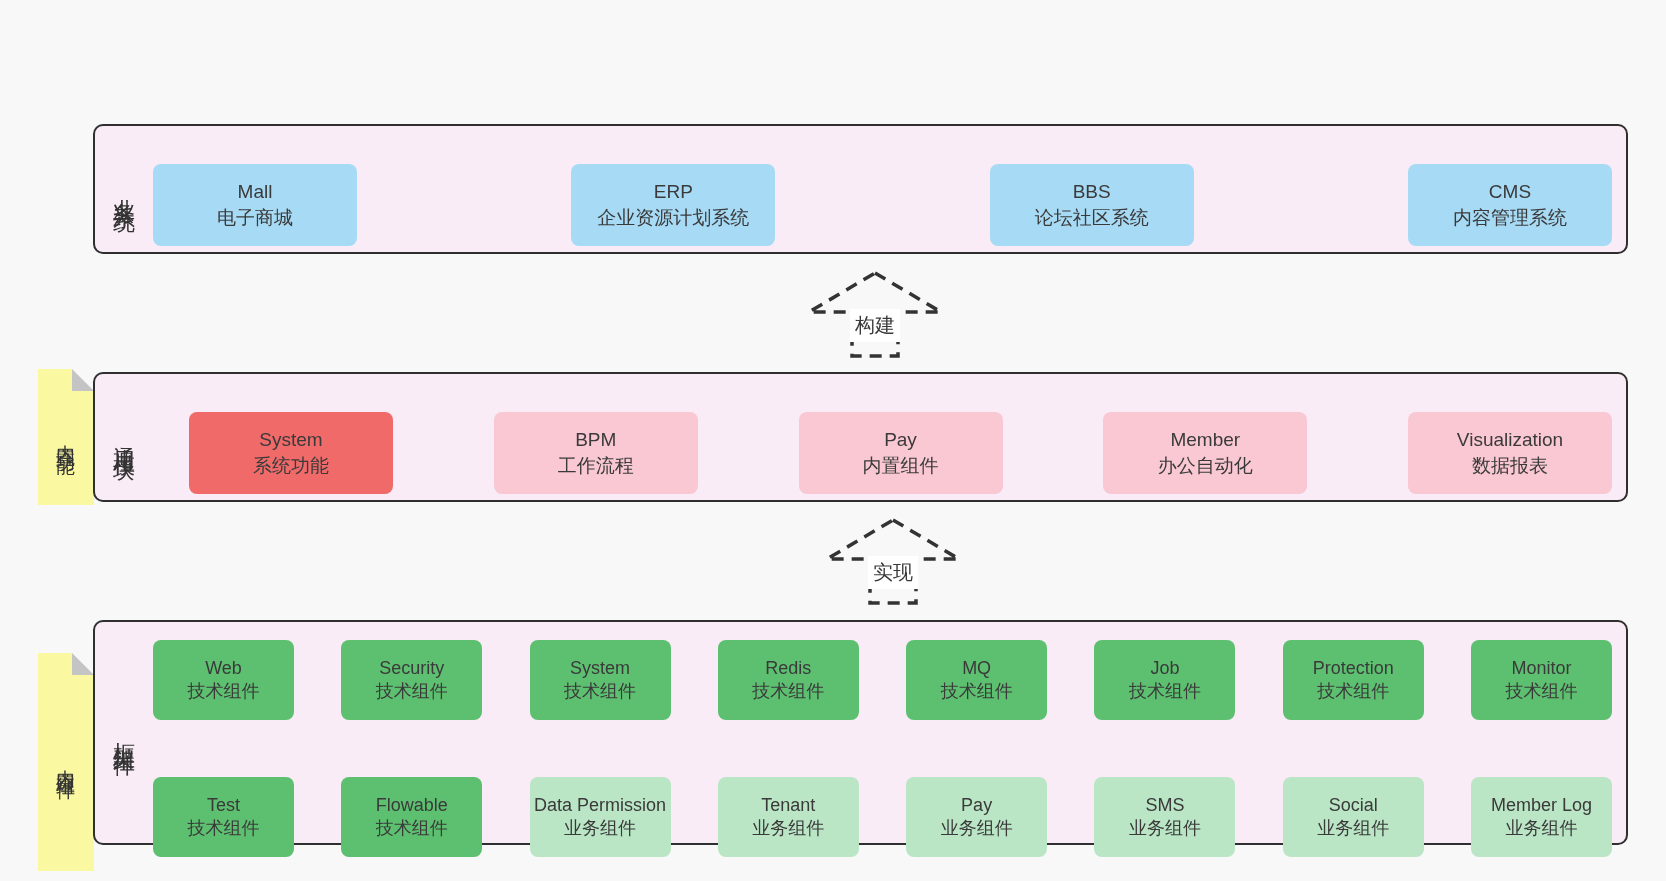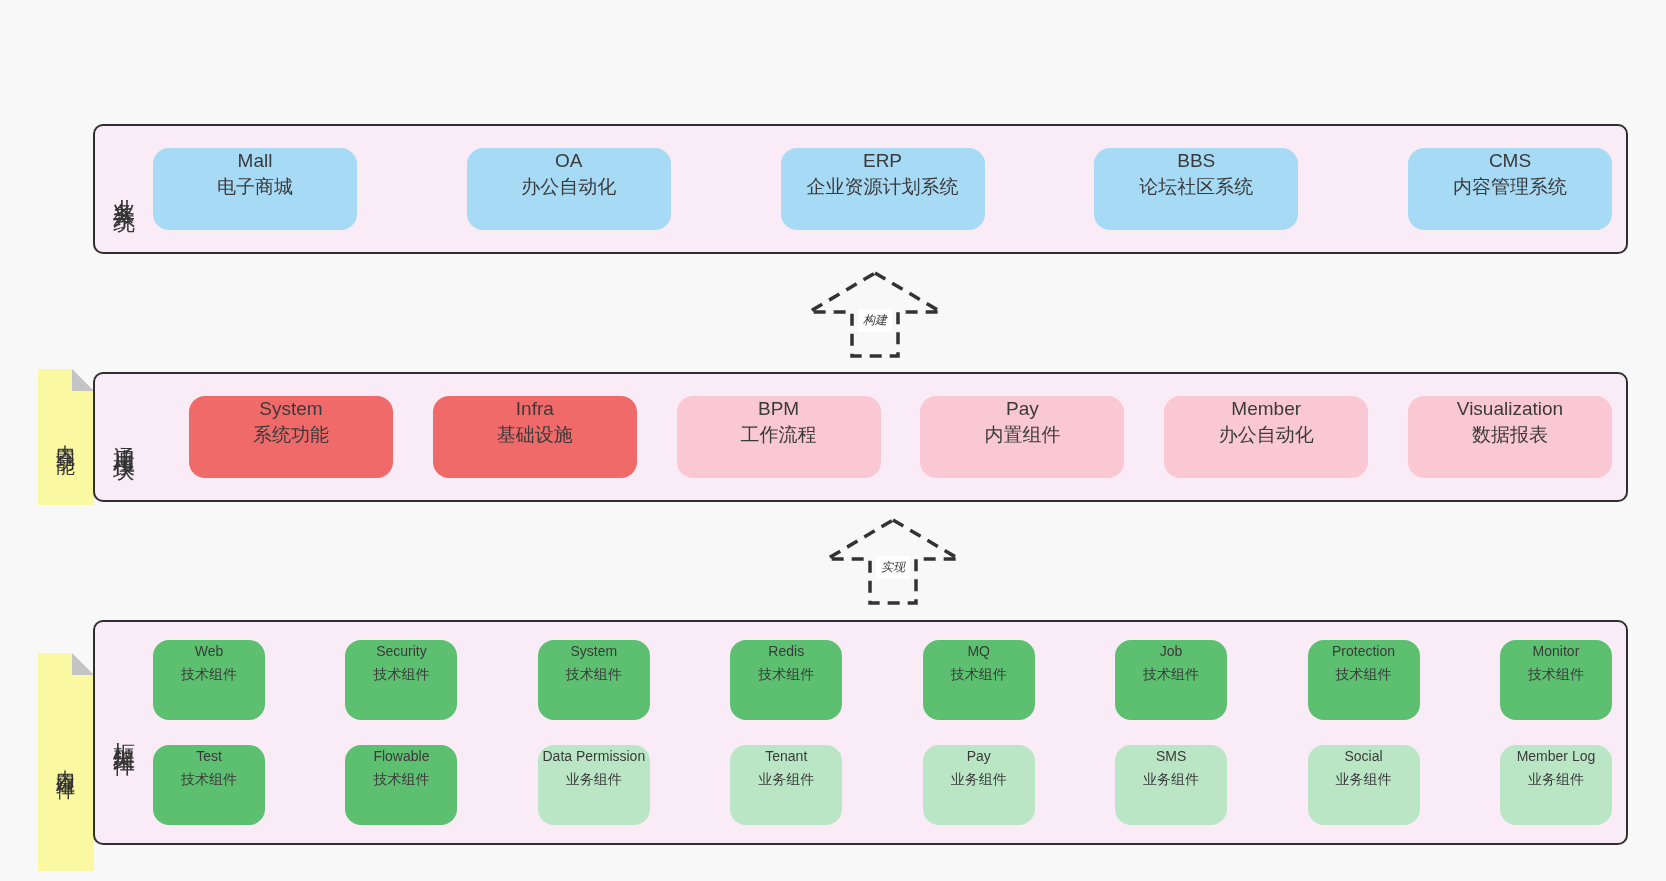--- a/index.html
+++ b/index.html
@@ -27,38 +27,38 @@
     writing-mode:vertical-rl; text-orientation:upright;
     font-size:22px; letter-spacing:4px; color:#333; line-height:1;
   }
 
   .band-content { flex:1; display:flex; flex-direction:column; justify-content:center; padding-right:14px; }
   .box-row { display:flex; justify-content:space-between; align-items:center; }
   .band-bot .box-row + .box-row { margin-top:25px; }
 
   
   .box {
-    border-radius:16px;
-    display:flex; flex-direction:column; align-items:center; justify-content:flex-start;
-    text-align:center; font-size:19px; line-height:26px; color:var(--text,#3a3a3a);
+    border-radius:8px;
+    display:flex; flex-direction:column; align-items:center; justify-content:center;
+    text-align:center; font-size:19px; line-height:26px; color:var(--text,#3a3a3a);margin-top:32px;
   }
   .band-top .box, .band-mid .box { width:204px; height:82px; }
-  .band-bot .box { width:112px; height:80px; font-size:14px; line-height:23px; }
+  .band-bot .box { width:141px; height:80px; font-size:18px; line-height:23px; }
   .box[data-type="blue"]       { background:var(--blue,#a7daf5); }
   .box[data-type="red"]        { background:var(--red,#f06a6a); }
   .box[data-type="pink"]       { background:var(--pink,#fac8d3); }
   .box[data-type="green"]      { background:var(--green,#5dc070); }
   .box[data-type="lightgreen"] { background:var(--lightgreen,#bae6c6); }
 
   
   .arrow { position:absolute; width:136px; height:88px; }
   .arrow svg { display:block; }
   .arrow-label {
     position:absolute; left:50%; top:38px; transform:translateX(-50%);
-    background:#ffffff; padding:3px 5px; font-size:12px; color:#3a3a3a; white-space:nowrap;font-style:italic;
+    background:#ffffff; padding:3px 5px; font-size:20px; color:#3a3a3a; white-space:nowrap;
   }
 
   
   .note {
     position:absolute; width:56px;
     background:var(--note-yellow,#faf8a0);
     display:flex; align-items:center; justify-content:center;
   }
   .note-text {
     writing-mode:vertical-rl; text-orientation:upright;
@@ -87,24 +87,20 @@
 
   <div class="band band-top">
     <div class="band-label">
       <span>业务系统</span>
     </div>
     <div class="band-content">
       <div class="box-row">
         <div class="box" data-type="blue">
           <div>Mall</div>
           <div>电子商城</div>
-        </div>
-        <div class="box" data-type="blue">
-          <div>OA</div>
-          <div>办公自动化</div>
         </div>
         <div class="box" data-type="blue">
           <div>ERP</div>
           <div>企业资源计划系统</div>
         </div>
         <div class="box" data-type="blue">
           <div>BBS</div>
           <div>论坛社区系统</div>
         </div>
         <div class="box" data-type="blue">
@@ -125,24 +121,20 @@
   <div class="band band-mid">
     <div class="band-label">
       <span>通用模块</span>
     </div>
     <div class="band-content">
       <div class="box-row">
         <div class="box" data-type="red">
           <div>System</div>
           <div>系统功能</div>
         </div>
-        <div class="box" data-type="red">
-          <div>Infra</div>
-          <div>基础设施</div>
-        </div>
         <div class="box" data-type="pink">
           <div>BPM</div>
           <div>工作流程</div>
         </div>
         <div class="box" data-type="pink">
           <div>Pay</div>
           <div>内置组件</div>
         </div>
         <div class="box" data-type="pink">
           <div>Member</div>

